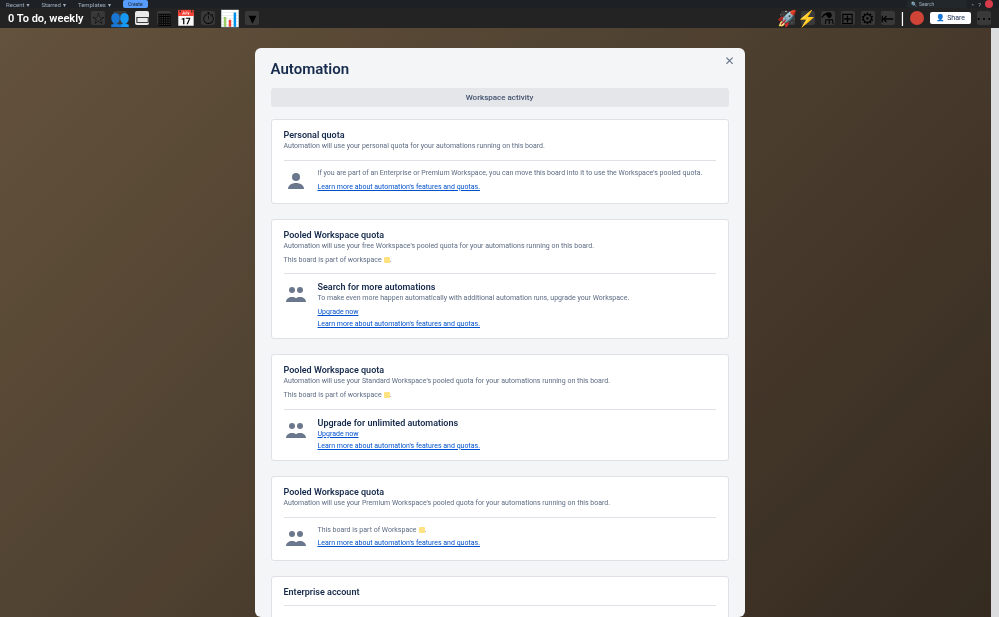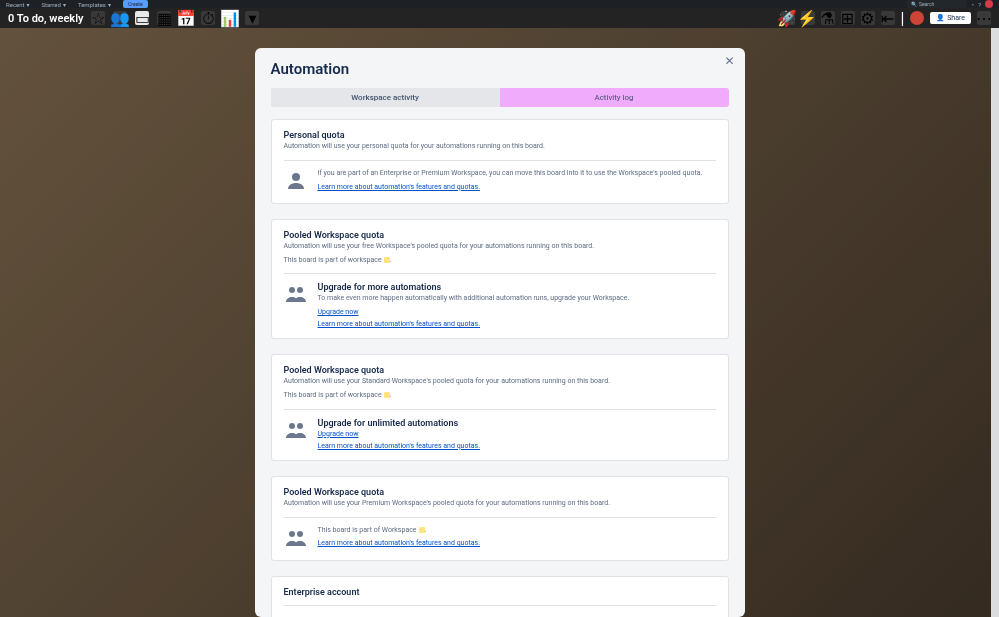--- a/index.html
+++ b/index.html
@@ -94,21 +94,20 @@
 
 <div class="sidebar-right"></div>
 
 <div class="modal-overlay">
   <div class="modal">
     <div class="modal-close">✕</div>
     <div class="modal-title">Automation</div>
 
     <div class="tabs">
       <div class="tab active">Workspace activity</div>
-      <div class="tab">Activity log</div>
     </div>
 
     <div class="card">
       <div class="card-title">Personal quota</div>
       <div class="card-text">Automation will use your personal quota for your automations running on this board.</div>
       <div class="card-row section-divider">
         <div class="card-icon">
             <svg viewBox="0 0 24 24">
               <circle class="avatar-icon" cx="12" cy="8" r="4"></circle>
               <path class="avatar-icon" d="M4 20c0-4 4-6 8-6s8 2 8 6z"></path>
@@ -127,21 +126,21 @@
       <div class="card-text"><span>This board is part of workspace</span><span class="badge-placeholder"></span>.</div>
       <div class="card-row section-divider">
         <div class="card-icon">
             <svg viewBox="0 0 24 24">
               <circle class="avatar-icon" cx="8" cy="8" r="3"></circle>
               <circle class="avatar-icon" cx="16" cy="8" r="3"></circle>
               <path class="avatar-icon" d="M2 20c0-3 3-5 6-5s6 2 6 5zm8 0c0-3 3-5 6-5s6 2 6 5z"></path>
             </svg>
           </div>
         <div class="card-content">
-          <div class="card-title">Upgrade for more automations</div>
+          <div class="card-title">Search for more automations</div>
           <div class="card-text">To make even more happen automatically with additional automation runs, upgrade your Workspace.</div>
           <div class="learn-link">Upgrade now</div>
           <div class="learn-link" style="margin-top:4px;">Learn more about automation's features and quotas.</div>
         </div>
       </div>
     </div>
 
     <div class="card">
       <div class="card-title">Pooled Workspace quota</div>
       <div class="card-text">Automation will use your Standard Workspace's pooled quota for your automations running on this board.</div>

